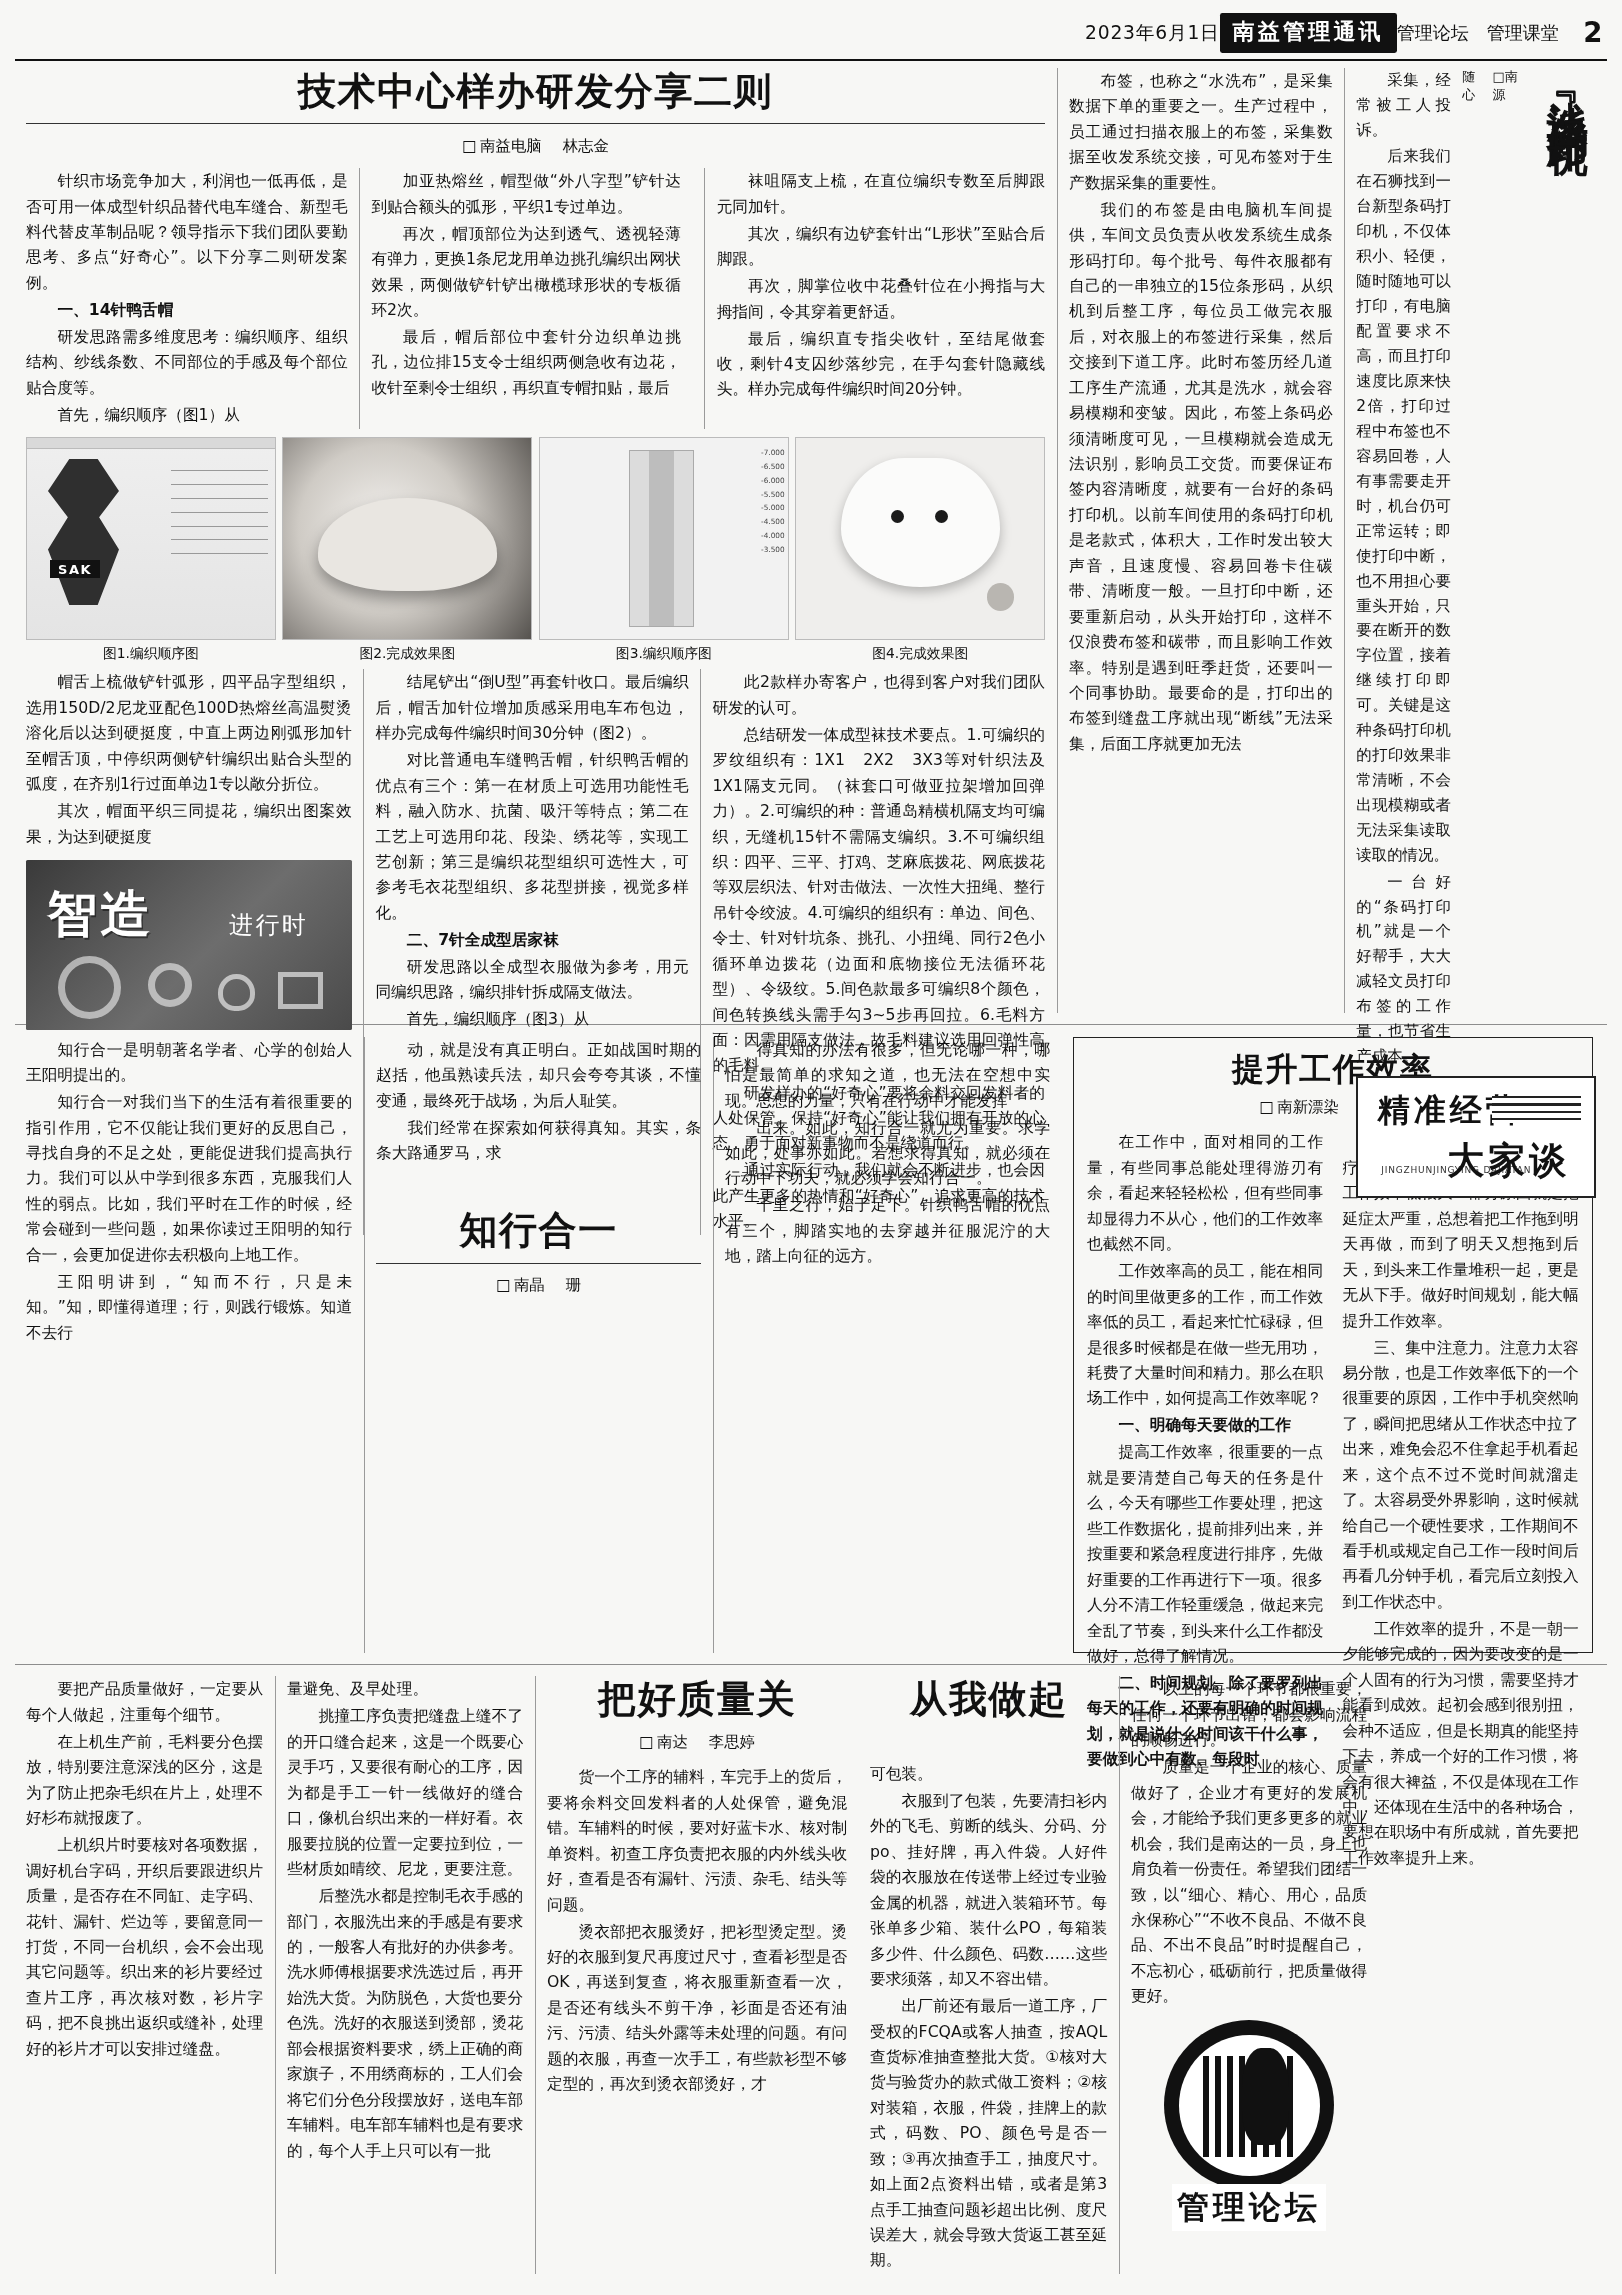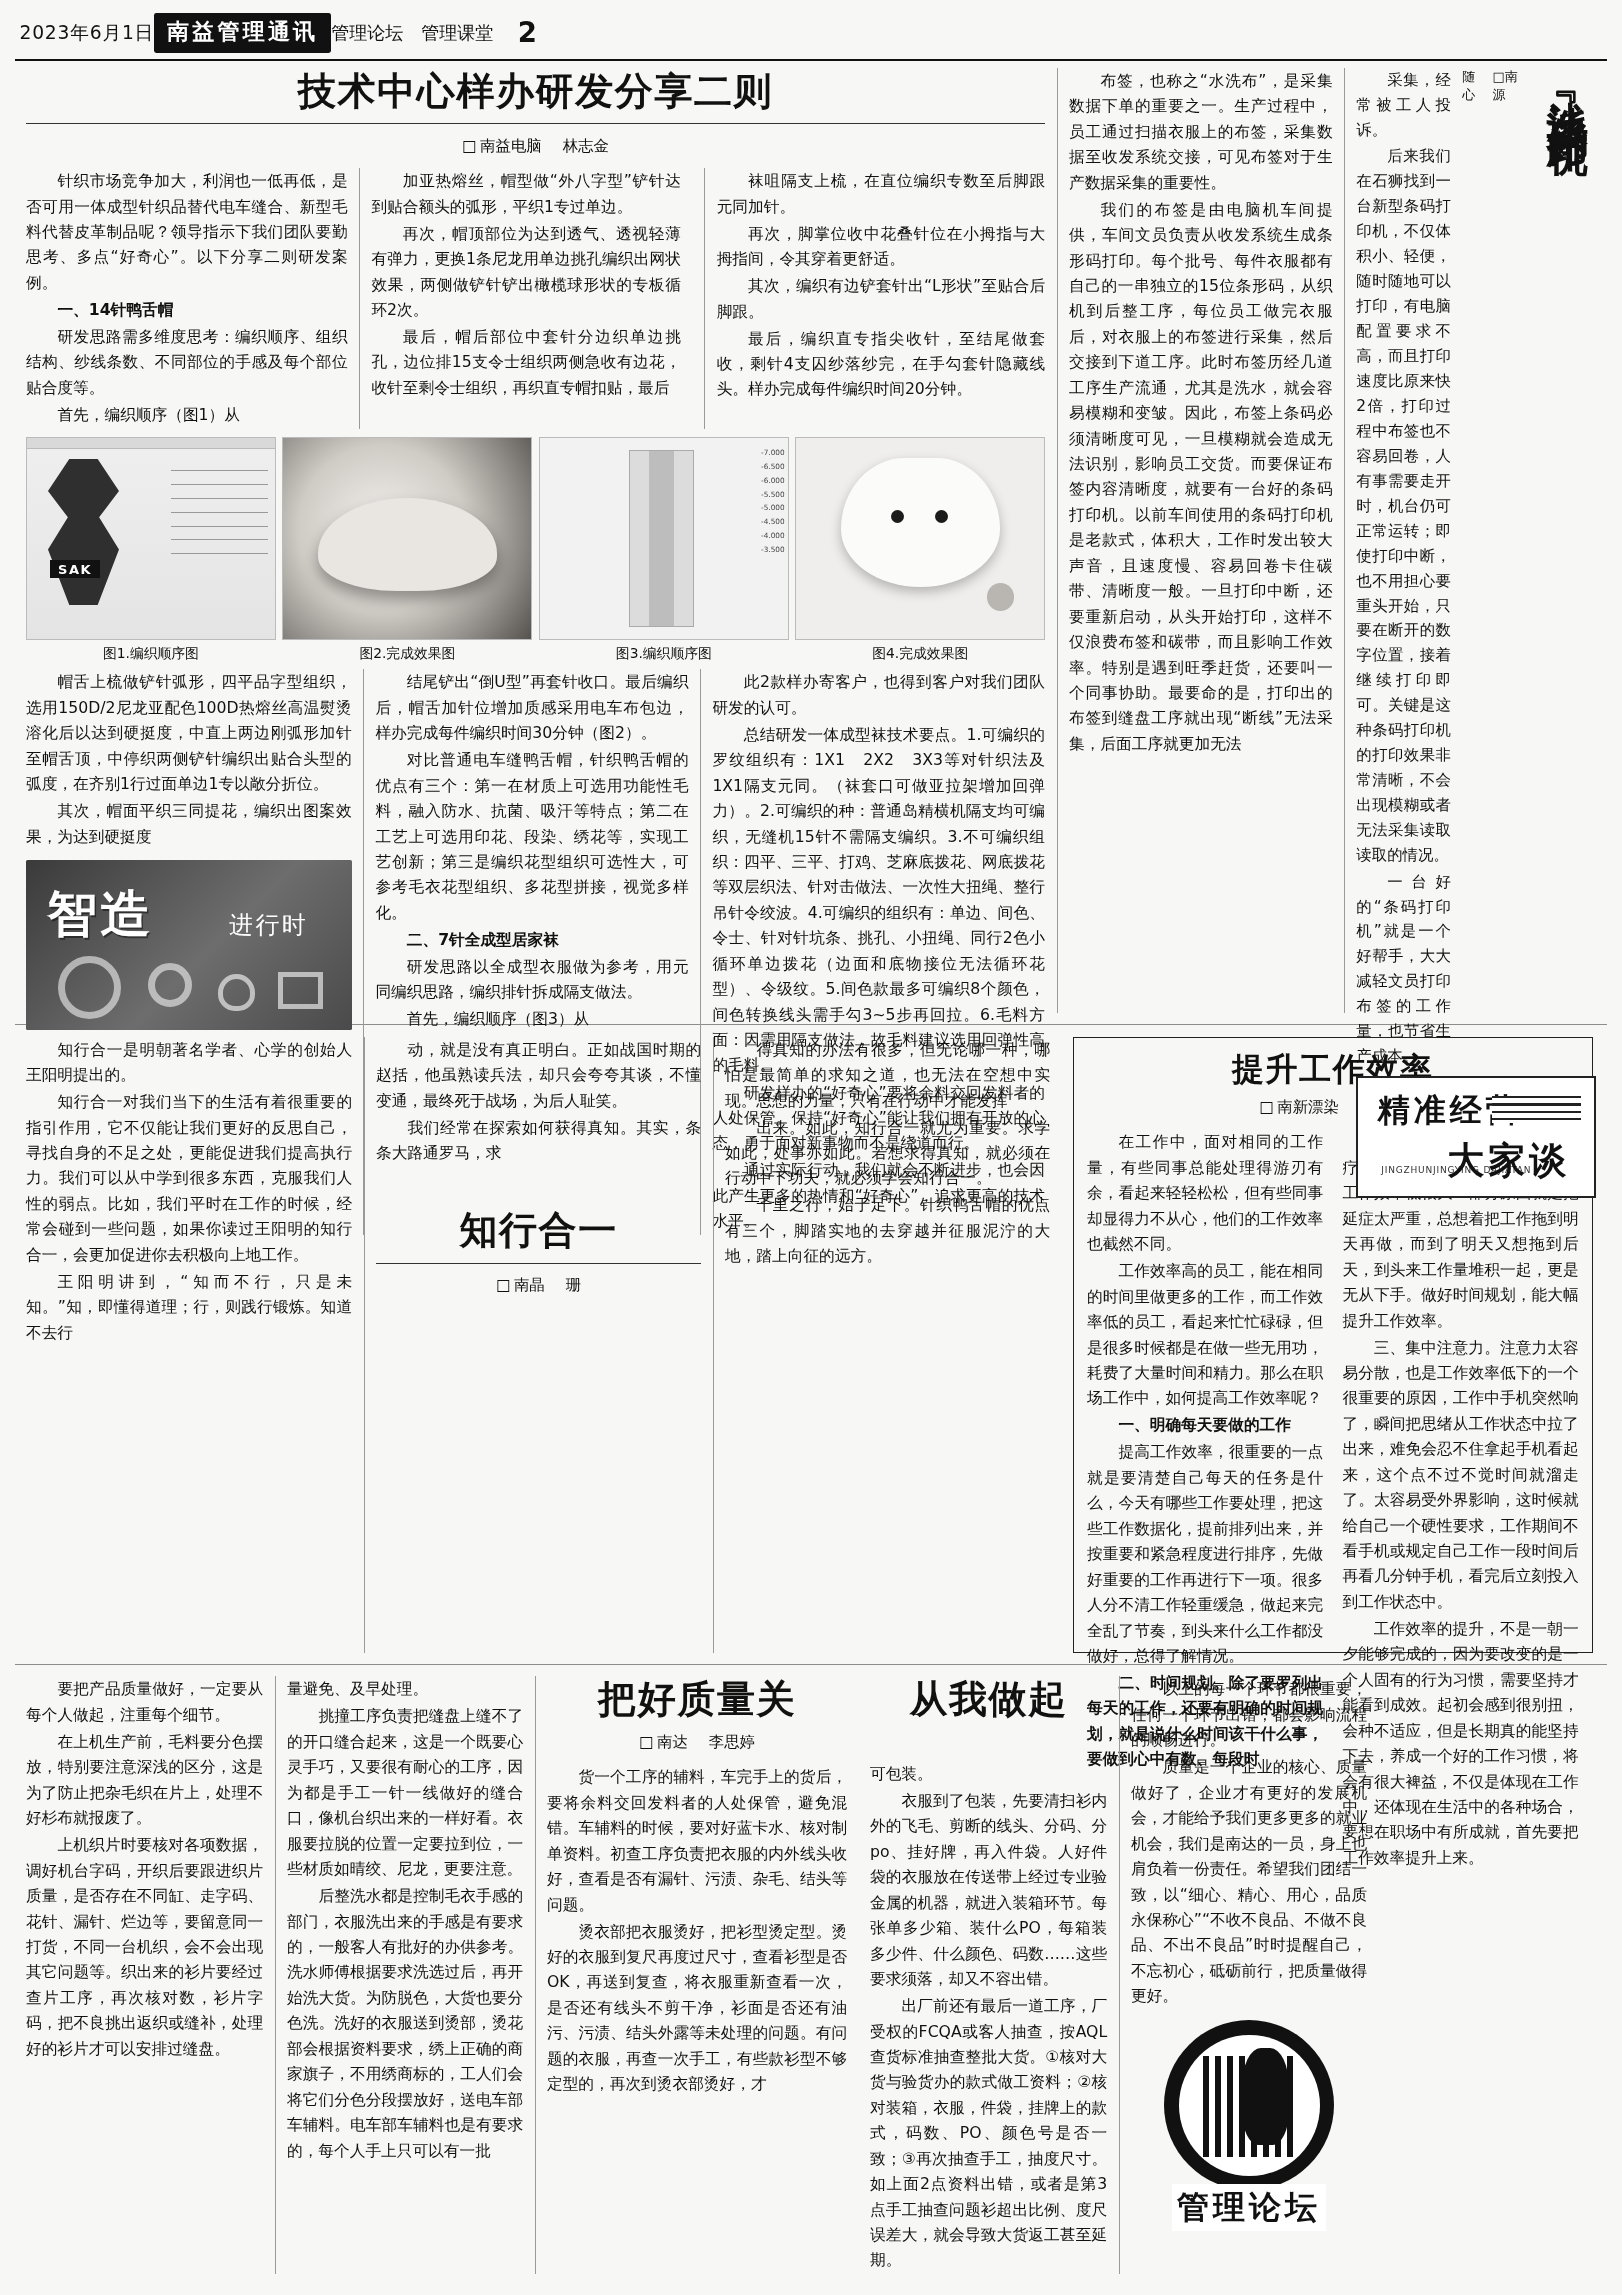--- a/index.html
+++ b/index.html
@@ -12,21 +12,21 @@
     position:relative;
   }
   .page {
     position:absolute; left:0; top:0; width:1622px; height:2295px;
     background:#f7f7f5;
     padding:11.4px 14.6px;
   }
   
   .masthead {
     height:50px;
-    display:flex; align-items:center; justify-content:flex-start;
+    display:flex; align-items:center; justify-content:flex-end;
     border-bottom:2.4px solid #111;
     padding:0 4.9px 4.9px 4.9px;
   }
   .masthead .date { font-size:18.7px; letter-spacing:0.8px; }
   .masthead .logo {
     background:#111; color:#fff; font-weight:bold;
     font-size:22px; letter-spacing:3.2px;
     padding:4px 13px 5.7px 13px;
     border-radius:2.4px;
   }
@@ -199,22 +199,22 @@
           <p class="txt">研发思路需多维度思考：编织顺序、组织结构、纱线条数、不同部位的手感及每个部位贴合度等。</p>
           <p class="txt">首先，编织顺序（图1）从</p>
         </div>
         <div class="vrule" style="width:337px;padding:0 11.4px;">
           <p class="txt">加亚热熔丝，帽型做“外八字型”铲针达到贴合额头的弧形，平织1专过单边。</p>
           <p class="txt">再次，帽顶部位为达到透气、透视轻薄有弹力，更换1条尼龙用单边挑孔编织出网状效果，两侧做铲针铲出橄榄球形状的专板循环2次。</p>
           <p class="txt">最后，帽后部位中套针分边织单边挑孔，边位排15支令士组织两侧急收有边花，收针至剩令士组织，再织直专帽扣贴，最后</p>
         </div>
         <div class="vrule" style="width:345px;padding:0 0 0 11.4px;margin-left:12px;">
           <p class="txt">袜咀隔支上梳，在直位编织专数至后脚跟元同加针。</p>
+          <p class="txt">其次，编织有边铲套针出“L形状”至贴合后脚跟。</p>
           <p class="txt">再次，脚掌位收中花叠针位在小拇指与大拇指间，令其穿着更舒适。</p>
-          <p class="txt">其次，编织有边铲套针出“L形状”至贴合后脚跟。</p>
           <p class="txt">最后，编织直专指尖收针，至结尾做套收，剩针4支囚纱落纱完，在手勾套针隐藏线头。样办完成每件编织时间20分钟。</p>
         </div>
       </div>
 
       <div class="figstrip">
         <div class="fig">
           <div class="img ph1">
             <div class="topbar"></div>
             <div class="shape"></div>
             <div class="sak">SAK</div>

